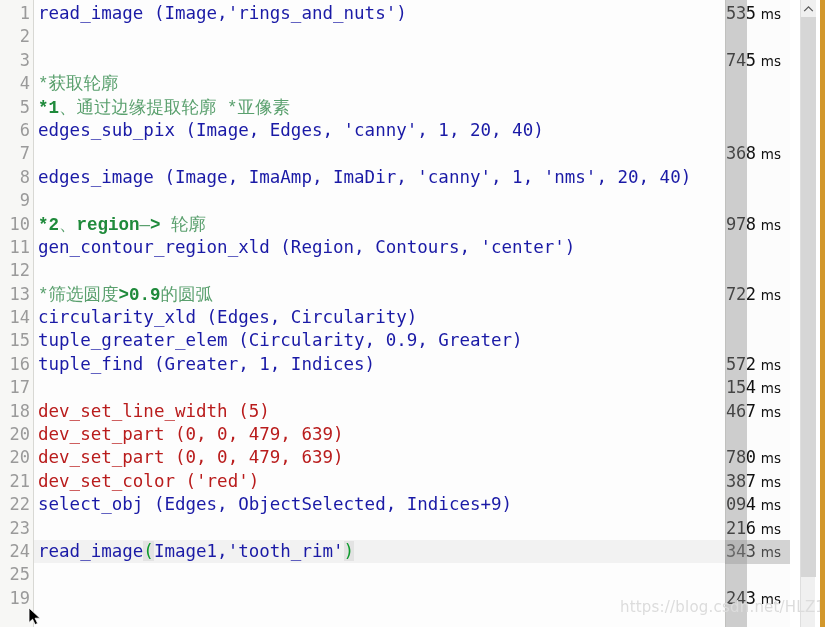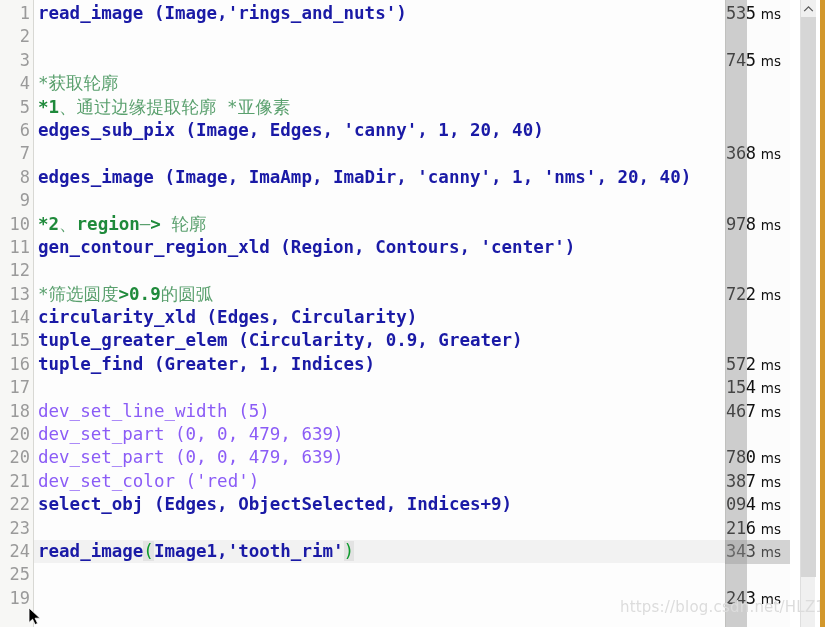--- a/index.html
+++ b/index.html
@@ -43,23 +43,23 @@
     overflow:hidden;
   }
   #code .line{
     height:23.4px;line-height:23.4px;
     white-space:pre;
     font-size:17.5px;
     padding-left:4px;
     box-sizing:border-box;
     letter-spacing:0px;
   }
-  .op      {color:#1a1aa6;font-weight:bold;}
-  .devop   {color:#8b5cf6;}
-  .cmt     {color:#5aa06e;}
+  .op      {color:#1a1aa6;}
+  .devop   {color:#b91c1c;}
+  .cmt     {color:#5aa06e;font-family:Liberation Mono, monospace;}
   .cmt b   {color:#1f8a3b;font-weight:bold;}
   .cur-line{background:#f2f2f2;}
   .paren   {color:#0f9b2e;background:#e3e3e3;}
 
   
   #timing{
     position:absolute;top:0;left:725px;width:65px;height:627px;
     background:#fcfcfc;
     border-left:1px solid #e6e6e2;
     box-sizing:border-box;

